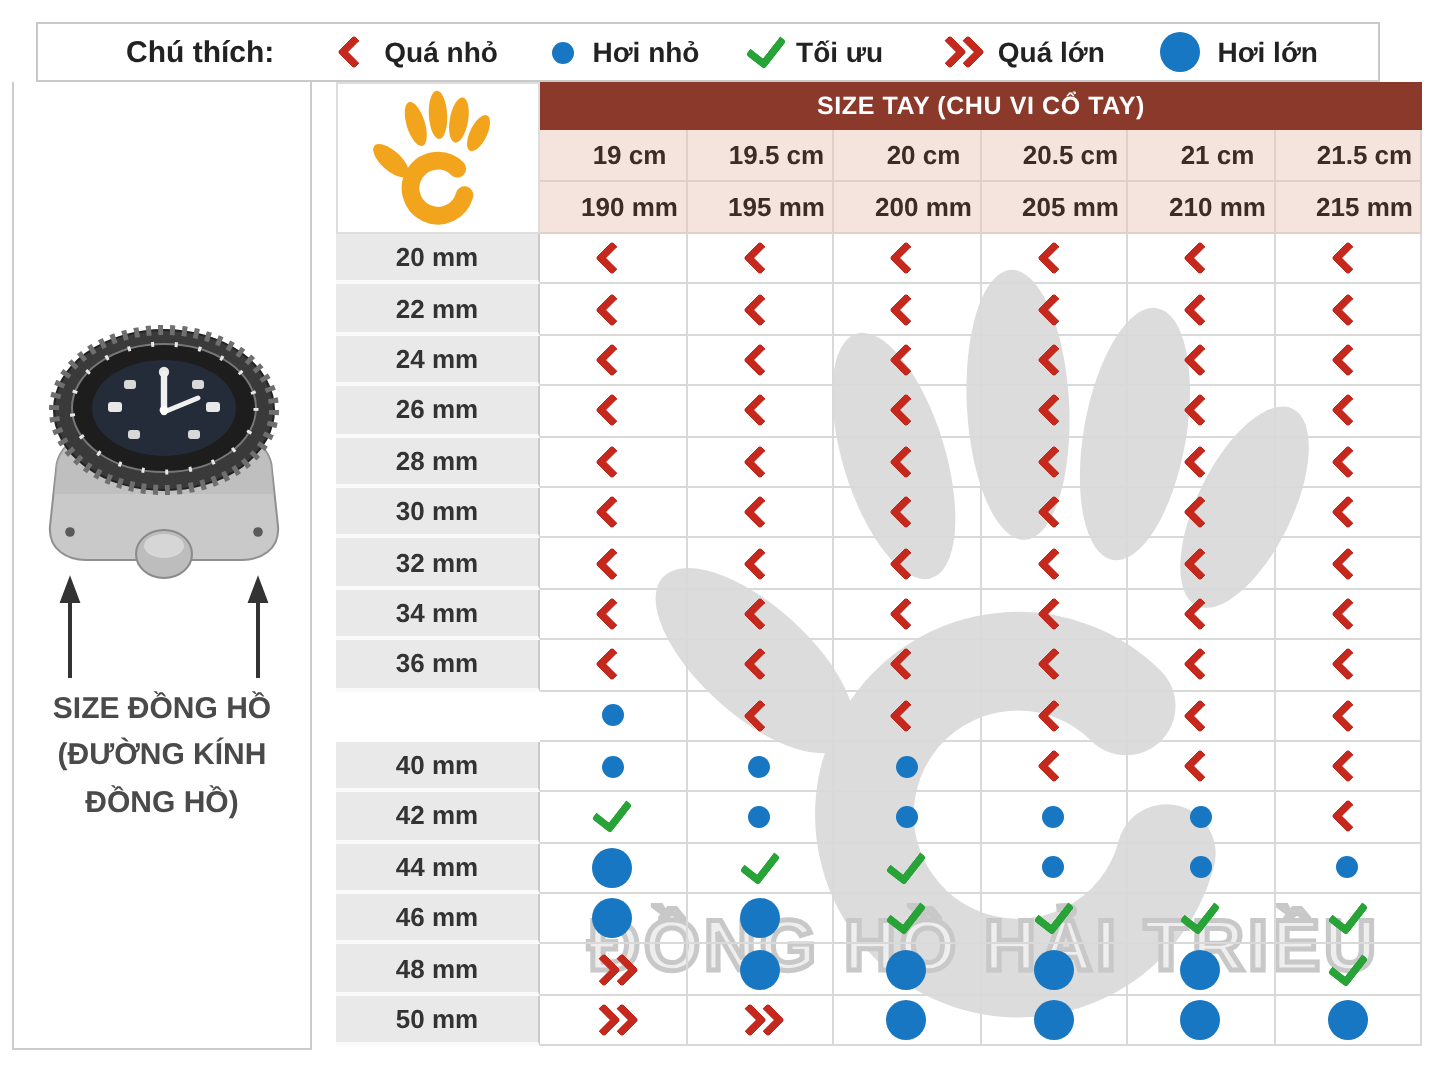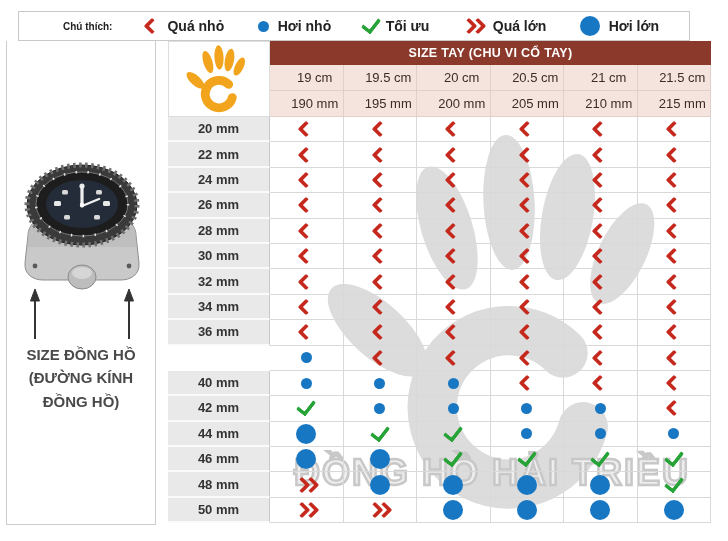--- a/index.html
+++ b/index.html
@@ -7,21 +7,21 @@
     width:728px;height:541px;position:relative;background:#fff;
     font-family:"Liberation Sans",sans-serif;overflow:hidden;
   }
   
   .legend-bar{
     position:absolute;left:18px;top:11px;width:672px;height:30px;
     background:#fff;border:1px solid #c9c9c9;box-sizing:border-box;
     display:flex;align-items:center;justify-content:space-between;
     padding:0 30px 0 44px;
   }
-  .legend-title{font-size:10px;font-weight:bold;color:#222;}
+  .legend-title{font-size:15px;font-weight:bold;color:#222;}
   .legend-item{display:flex;align-items:center;gap:9px;font-size:14px;font-weight:bold;color:#222;}
   
   .sym{display:inline-flex;align-items:center;justify-content:center;}
   .chev{display:inline-block;width:8px;height:8px;border-left:4px solid #c5281c;border-bottom:4px solid #c5281c;border-radius:2px;transform:rotate(45deg);}
   .chev-r{display:inline-block;width:8px;height:8px;border-right:4px solid #c5281c;border-top:4px solid #c5281c;border-radius:2px;transform:rotate(45deg);}
   .dchev .chev-r + .chev-r{margin-left:-3px;}
   .dot-s{width:11px;height:11px;border-radius:50%;background:#1877c2;}
   .dot-l{width:20px;height:20px;border-radius:50%;background:#1877c2;}
   .check{display:inline-block;width:8px;height:14px;border-right:4px solid #27a338;border-bottom:4px solid #27a338;border-radius:2px;transform:rotate(38deg);margin-top:-4px;}
   
@@ -47,21 +47,21 @@
     position:relative;z-index:2;display:grid;
     grid-template-columns:102px repeat(6,73.5px);
     grid-template-rows:24px 26px 26px repeat(16,25.4px);
   }
   .hand-cell{grid-area:1/1/4/2;background:#fff;border:1px solid #ddd;display:flex;align-items:center;justify-content:center;}
   .title-cell{
     grid-area:1/2/2/8;background:#8a392a;color:#fff;font-weight:bold;font-size:12.5px;
     display:flex;align-items:center;justify-content:center;letter-spacing:.3px;
   }
   .head-cell{
-    background:#f4e4dd;font-weight:normal;font-size:13px;color:#3d2b24;
+    background:#f4e4dd;font-weight:bold;font-size:13px;color:#3d2b24;
     display:flex;align-items:center;justify-content:center;
     border-right:1px solid #e2cfc8;border-bottom:1px solid #e2cfc8;box-sizing:border-box;padding-left:17px;
   }
   .label-cell{
     background:#e9e9e9;font-weight:bold;font-size:13px;color:#333;
     display:flex;align-items:center;justify-content:center;
     border-right:1px solid #c9c9c9;border-bottom:2px solid #fafafa;box-sizing:border-box;
   }
   .data-cell{
     background:transparent;display:flex;align-items:center;justify-content:center;

